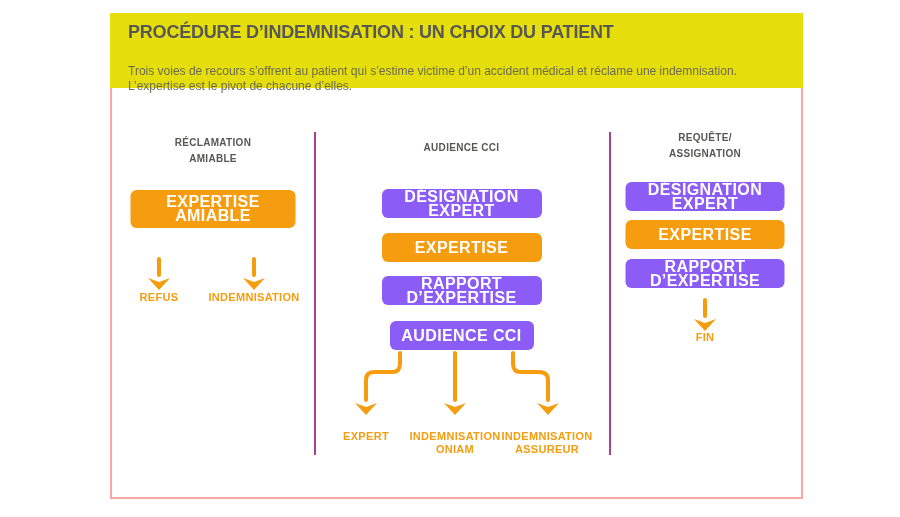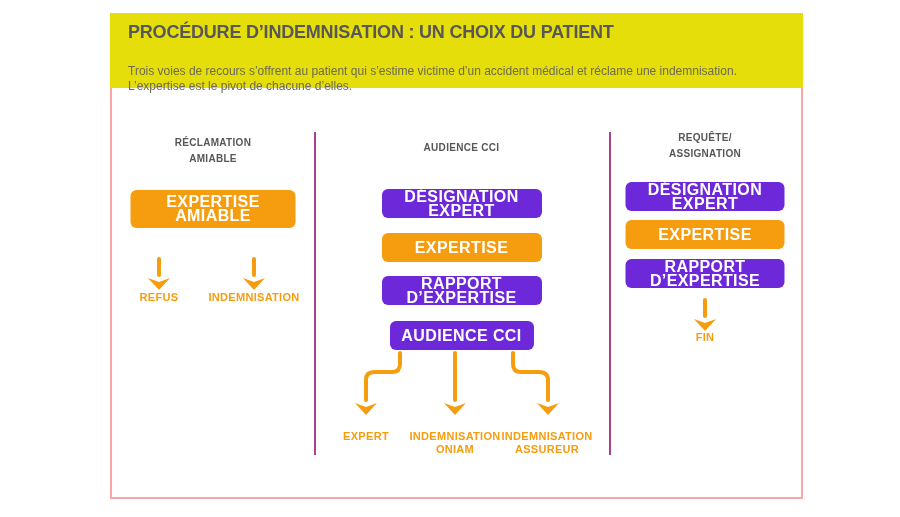--- a/index.html
+++ b/index.html
@@ -49,21 +49,21 @@
     letter-spacing:0.3px; color:#575756;
   }
   .node {
     position:absolute; left:50%; transform:translateX(-50%);
     border-radius:6px;
     display:flex; align-items:center; justify-content:center;
     color:#ffffff; font-size:16px; font-weight:bold;
     letter-spacing:0.4px; text-align:center;
     white-space:pre-line; line-height:14px;
   }
-  .purple { background:#6d28d9; }
+  .purple { background:#8b5cf6; }
   .orange { background:#f59d0f; }
   .arrow, .branches { position:absolute; display:block; }
   .outcome {
     position:absolute; transform:translateX(-50%);
     text-align:center; white-space:pre-line;
     color:#f59d0f; font-size:11px; font-weight:bold;
     line-height:13px; letter-spacing:0.3px;
   }
 </style>
 </head>

